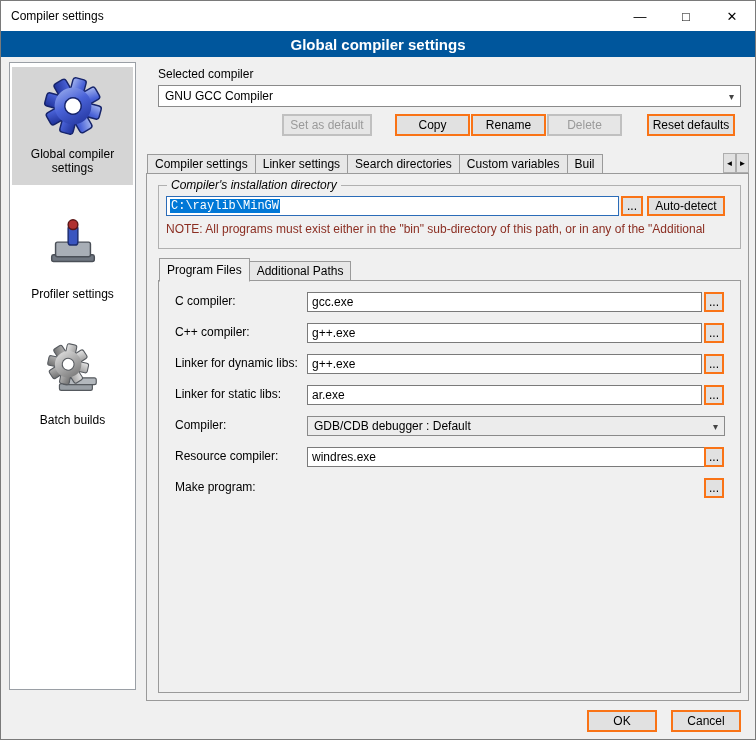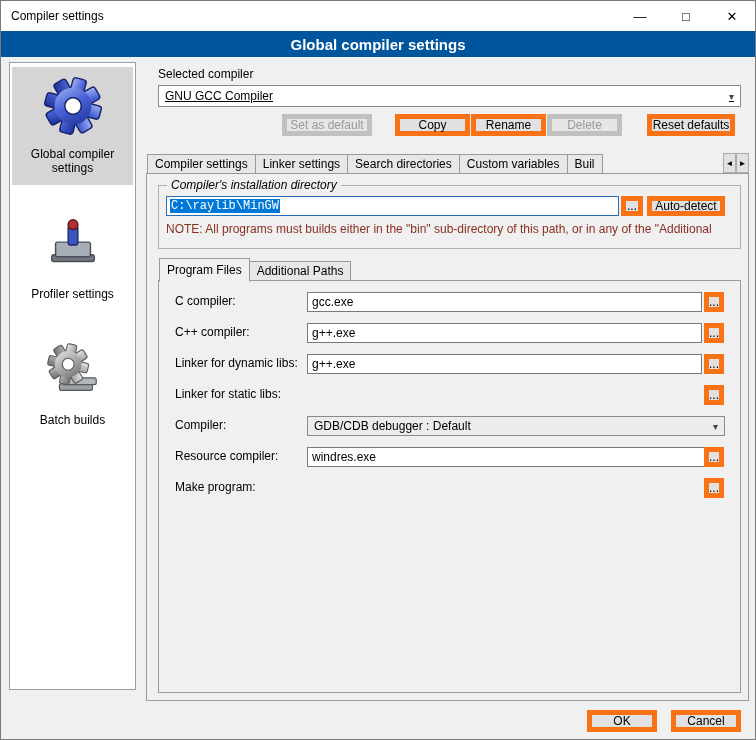--- a/index.html
+++ b/index.html
@@ -22,21 +22,21 @@
   
   .dlg-header { position:absolute; left:0; top:30px; width:754px; height:26px; background:#00569C; color:#fff; font-weight:bold; font-size:15px; display:flex; align-items:center; justify-content:center; }
   
   .sidebar { position:absolute; left:8px; top:61px; width:127px; height:628px; background:#ffffff; border:1px solid #9a9fa5; display:flex; flex-direction:column; align-items:center; padding-top:4px; }
   .side-item { width:121px; padding:8px 2px 10px 2px; display:flex; flex-direction:column; align-items:center; gap:7px; text-align:center; }
   .side-item.selected { background:#d5d5d5; }
   .side-item + .side-item { margin-top:22px; }
   .side-label { line-height:14px; }
   
   .lbl { position:absolute; white-space:nowrap; }
-  .btn { position:absolute; height:22px; background:#e1e1e1; border:5px solid #f97316; display:flex; align-items:center; justify-content:center; font-size:12px; cursor:default; }
+  .btn { position:absolute; height:22px; background:#e1e1e1; border:2px solid #f97316; display:flex; align-items:center; justify-content:center; font-size:12px; cursor:default; }
   .btn.small { height:20px; }
   .btn.disabled { color:#9a9a9a; background:#e6e6e6; border-color:#c0c0c0; }
   .combo { position:absolute; background:#fff; border:1px solid #8a8a8a; display:flex; align-items:center; padding:0 6px; }
   .combo .arrow { margin-left:auto; font-size:10px; color:#444; }
   .combo.gray { background:#ececec; border-color:#8a8a8a; }
   .textbox { position:absolute; height:20px; background:#fff; border:1px solid #7a7a7a; font-family:"Liberation Sans", sans-serif; font-size:12px; padding:0 4px; }
   
   .tabstrip { position:absolute; display:flex; align-items:flex-end; }
   .tab { height:20px; line-height:19px; padding:0 7px; background:#e7e7e7; border:1px solid #9a9a9a; margin-left:-1px; white-space:nowrap; position:relative; z-index:1; cursor:default; }
   .tab:first-child { margin-left:0; }
@@ -133,21 +133,21 @@
             <circle r="8.5" fill="#ffffff"></circle>
           </g>
         </svg>
       </span>
       <span class="side-label">Batch builds</span>
     </div>
   </div>
 
   <span class="lbl" style="left:157px; top:66px;">Selected compiler</span>
 
-  <div class="combo" style="left:157px; top:84px; width:583px; height:22px;text-decoration:underline;">
+  <div class="combo" style="left:157px; top:84px; width:583px; height:22px;">
     <span>GNU GCC Compiler</span>
     <span class="arrow">▾</span>
   </div>
 
   <div class="btn disabled" style="left:281px; top:113px; width:90px;">Set as default</div>
   <div class="btn" style="left:394px; top:113px; width:75px;">Copy</div>
   <div class="btn" style="left:470px; top:113px; width:75px;">Rename</div>
   <div class="btn disabled" style="left:546px; top:113px; width:75px;">Delete</div>
   <div class="btn" style="left:646px; top:113px; width:88px;">Reset defaults</div>
 
@@ -163,21 +163,21 @@
 
   <div class="panel" style="left:145px; top:172px; width:603px; height:528px;"></div>
 
   <div class="groupbox" style="left:157px; top:184px; width:583px; height:64px;">
     <span class="legend">Compiler's installation directory</span>
     <div class="dir-input" style="left:7px; top:10px; width:453px;">
       <span class="sel">C:\raylib\MinGW</span>
     </div>
     <div class="btn small" style="left:462px; top:10px; width:22px;">...</div>
     <div class="btn small" style="left:488px; top:10px; width:78px;">Auto-detect</div>
-    <div class="note" style="left:7px; top:36px; width:570px;">NOTE: All programs must builds either in the "bin" sub-directory of this path, or in any of the "Additional</div>
+    <div class="note" style="left:7px; top:36px; width:570px;">NOTE: All programs must exist either in the "bin" sub-directory of this path, or in any of the "Additional</div>
   </div>
 
   <div class="tabstrip" style="left:158px; top:256px; height:24px;">
     <div class="tab active">Program Files</div>
     <div class="tab">Additional Paths</div>
   </div>
 
   <div class="panel" style="left:157px; top:279px; width:583px; height:413px;">
 
     <span class="lbl" style="left:16px; top:13px;">C compiler:</span>
@@ -186,20 +186,21 @@
 
     <span class="lbl" style="left:16px; top:44px;">C++ compiler:</span>
     <input class="textbox" style="left: 148px; top: 42px; width: 395px;" value="g++.exe">
     <div class="btn small" style="left:545px; top:42px; width:20px;">...</div>
 
     <span class="lbl" style="left:16px; top:75px;">Linker for dynamic libs:</span>
     <input class="textbox" style="left: 148px; top: 73px; width: 395px;" value="g++.exe">
     <div class="btn small" style="left:545px; top:73px; width:20px;">...</div>
 
     <span class="lbl" style="left:16px; top:106px;">Linker for static libs:</span>
+    <input class="textbox" style="left: 148px; top: 104px; width: 395px;" value="ar.exe">
     <div class="btn small" style="left:545px; top:104px; width:20px;">...</div>
 
     <span class="lbl" style="left:16px; top:137px;">Compiler:</span>
     <div class="combo gray" style="left:148px; top:135px; width:418px; height:20px;">
       <span>GDB/CDB debugger : Default</span>
       <span class="arrow">▾</span>
     </div>
 
     <span class="lbl" style="left:16px; top:168px;">Resource compiler:</span>
     <input class="textbox" style="left: 148px; top: 166px; width: 400px;" value="windres.exe">

